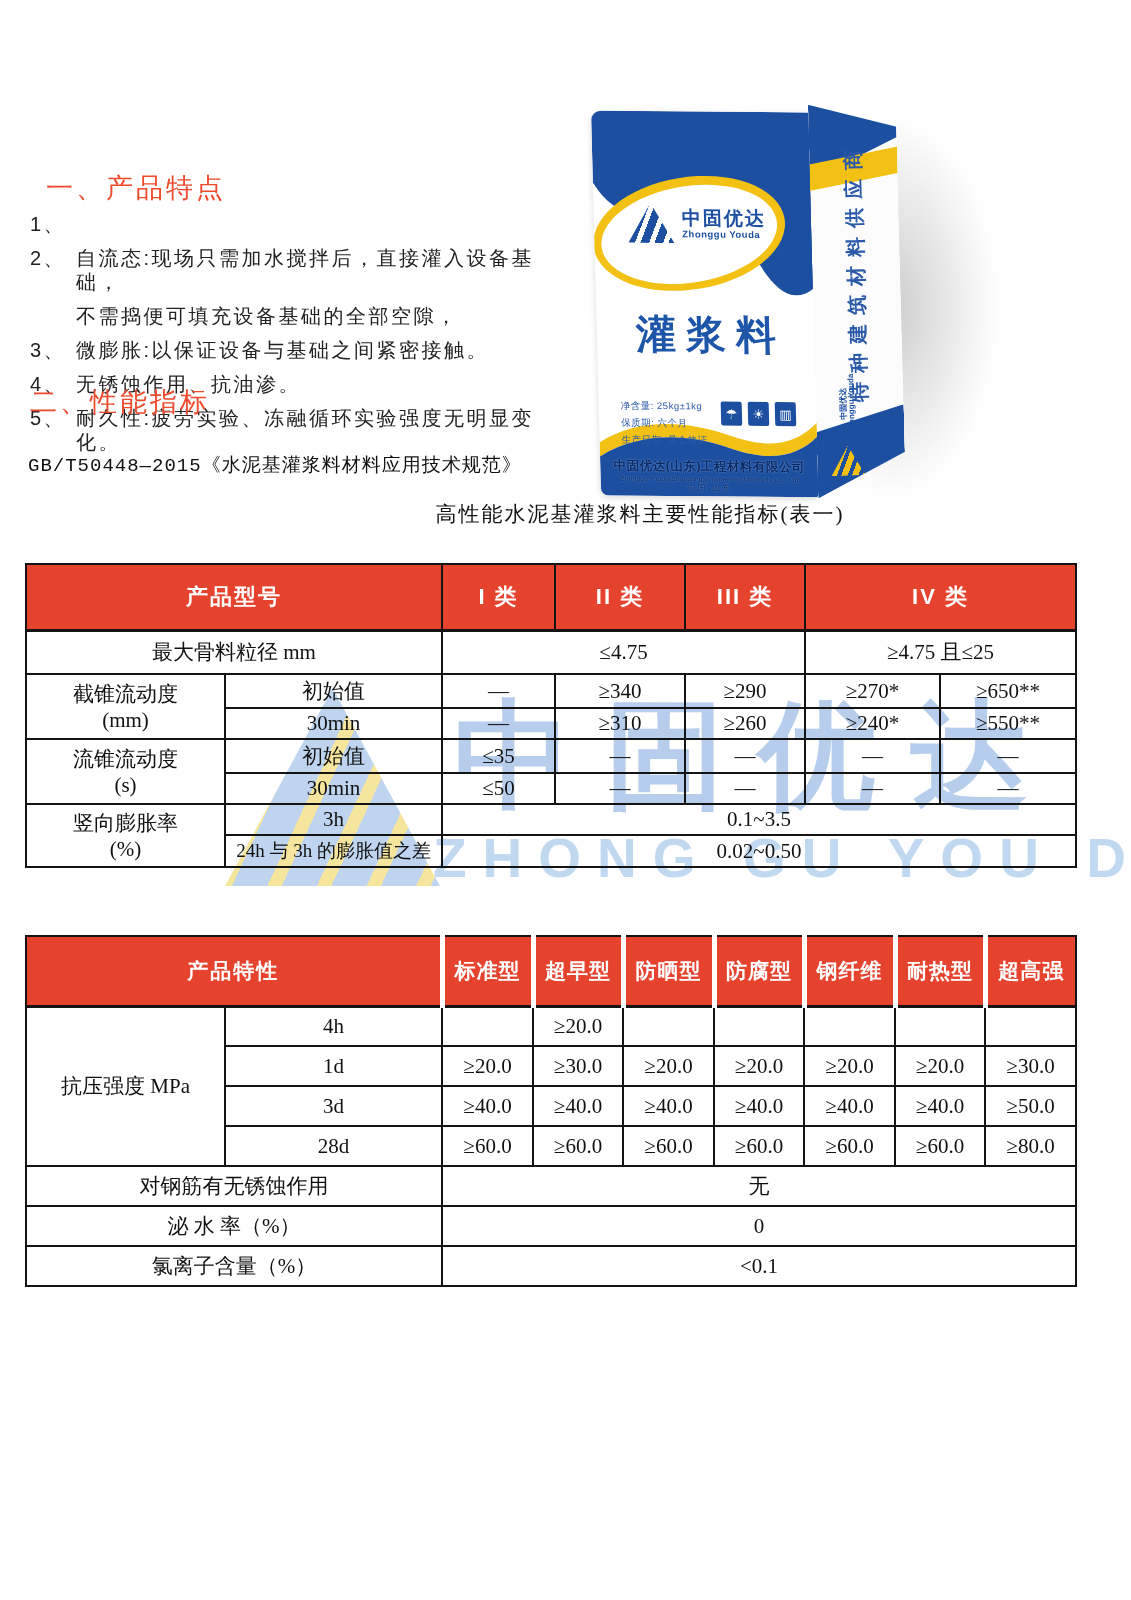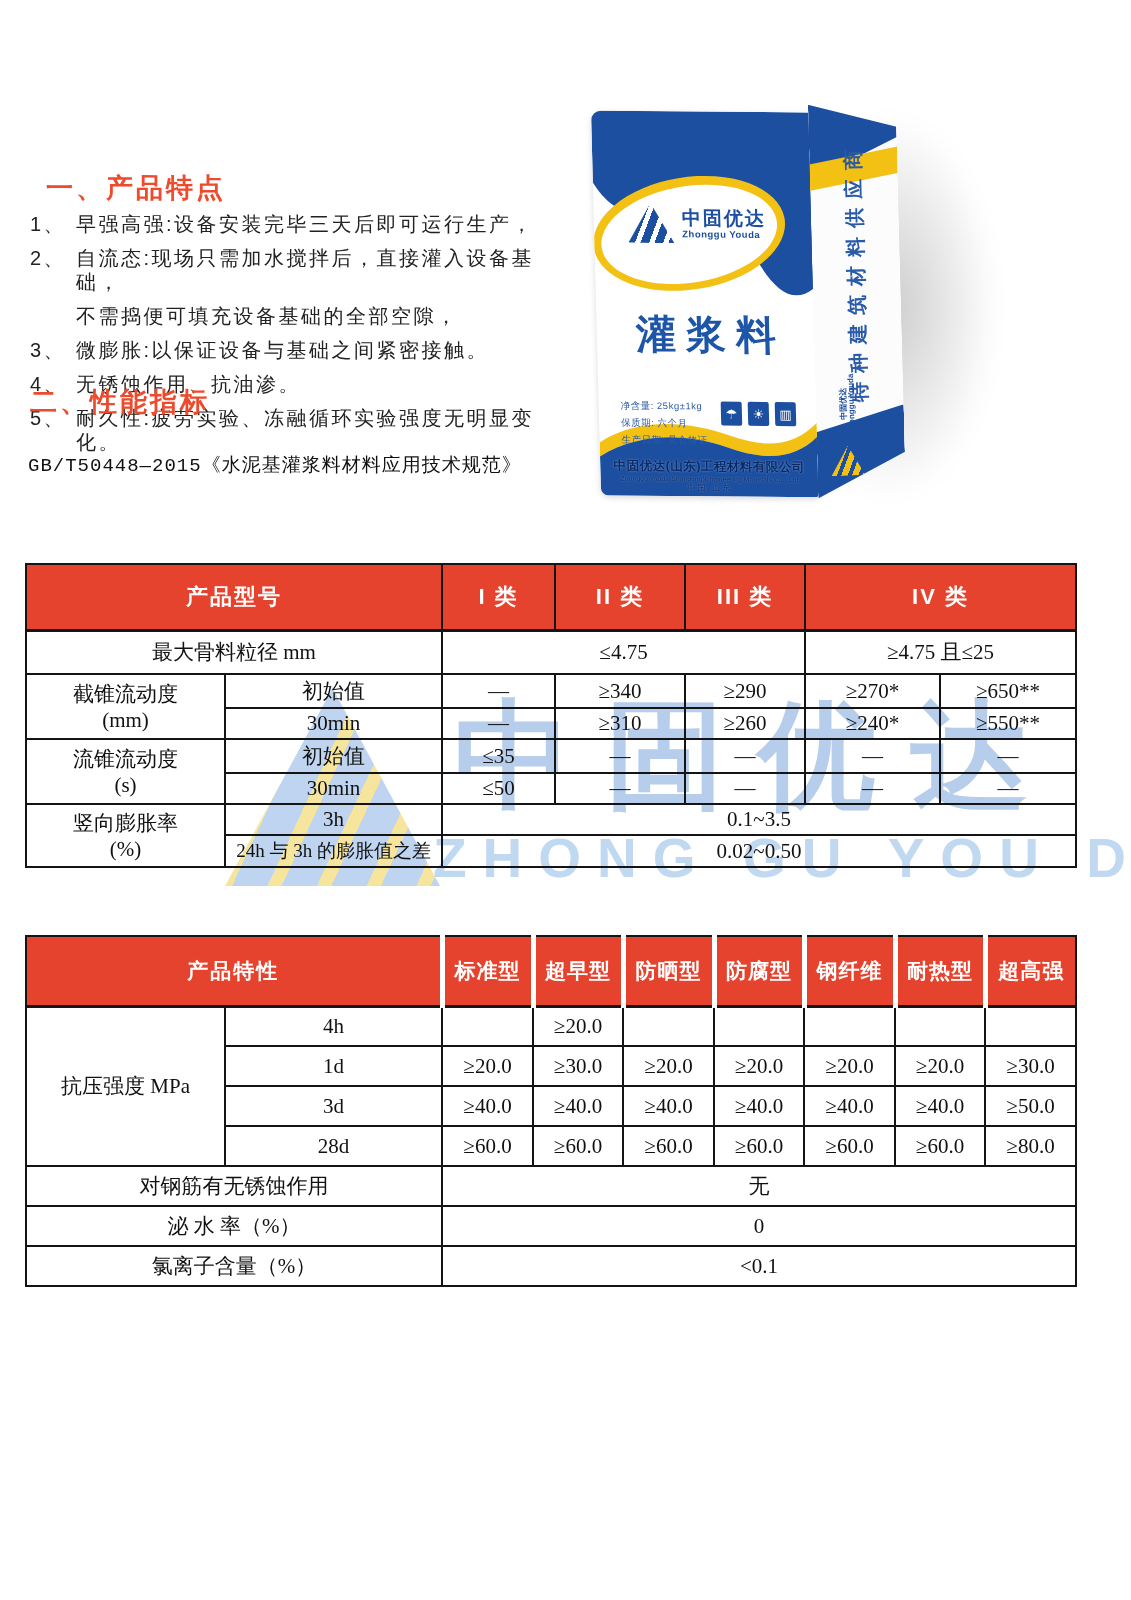--- a/index.html
+++ b/index.html
@@ -3,21 +3,21 @@
 <meta charset="utf-8">
 <style>
   * { margin:0; padding:0; box-sizing:border-box; }
   html,body { background:#fff; }
   .page {
     position:relative; width:1131px; height:1600px; background:#fff;
     overflow:hidden; font-family:"Liberation Sans","DejaVu Sans",sans-serif; color:#222;
   }
   
   .sec-title {
-    position:absolute; left:46px; font-size:27px; font-weight:bold;
+    position:absolute; left:46px; font-size:27px; font-weight:normal;
     color:#ee4a2c; letter-spacing:3px;
   }
   .sec1 { top:170px; }
   .sec2 { top:384px; left:30px; }
   .features { position:absolute; left:30px; top:212px; width:540px; }
   .feat-line { display:flex; font-size:20px; letter-spacing:2.5px; line-height:24px; margin-bottom:10px; color:#222; }
   .feat-num { width:46px; flex:0 0 46px; }
   .feat-cont { padding-left:46px; }
   .gb-line {
     position:absolute; left:28px; top:452px; font-size:19px; letter-spacing:1px;
@@ -145,21 +145,20 @@
 </head>
 <body>
 
 <div class="page">
 
   <div class="sec-title sec1">一、产品特点</div>
 
   <div class="features">
     <div class="feat-line">
       <span class="feat-num">1、</span>
-      <span>早强高强:设备安装完毕三天后即可运行生产，</span>
     </div>
     <div class="feat-line">
       <span class="feat-num">2、</span>
       <span>自流态:现场只需加水搅拌后，直接灌入设备基础，</span>
     </div>
     <div class="feat-line feat-cont">
       <span>不需捣便可填充设备基础的全部空隙，</span>
     </div>
     <div class="feat-line">
       <span class="feat-num">3、</span>
@@ -220,20 +219,21 @@
         <div class="side-mini">
           <span>中固优达</span><br>
           <span>Zhonggu Youda</span>
         </div>
         <div class="side-bottom-blue"></div>
         <div class="side-bot-tri"></div>
       </div>
     </div>
   </div>
 
+  <div class="table-title">高性能水泥基灌浆料主要性能指标(表一)</div>
 
   <div class="watermark">
     <div class="wm-tri"></div>
     <div class="wm-cn">中固优达</div>
     <div class="wm-en">ZHONG GU YOU DA</div>
   </div>
 
   <table class="spec-table t1">
     <colgroup>
       <col style="width:199px">

